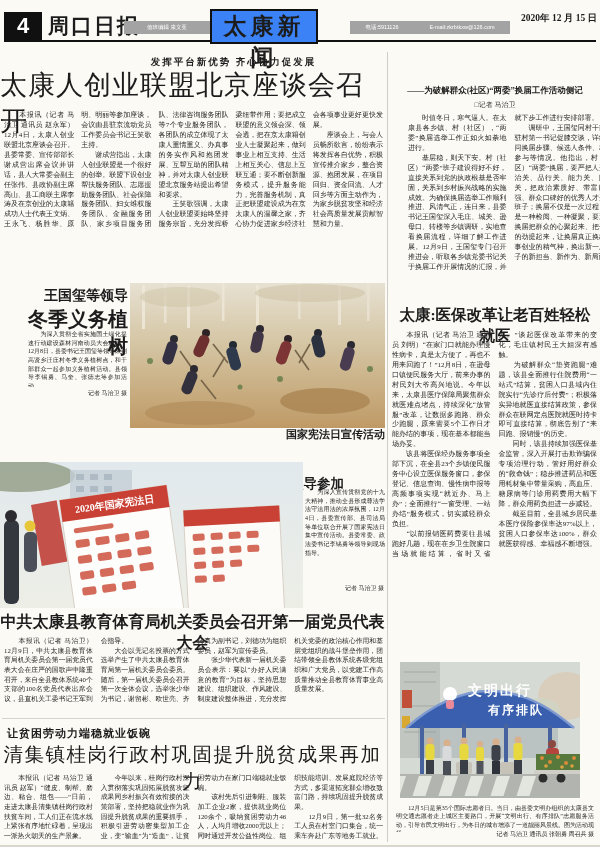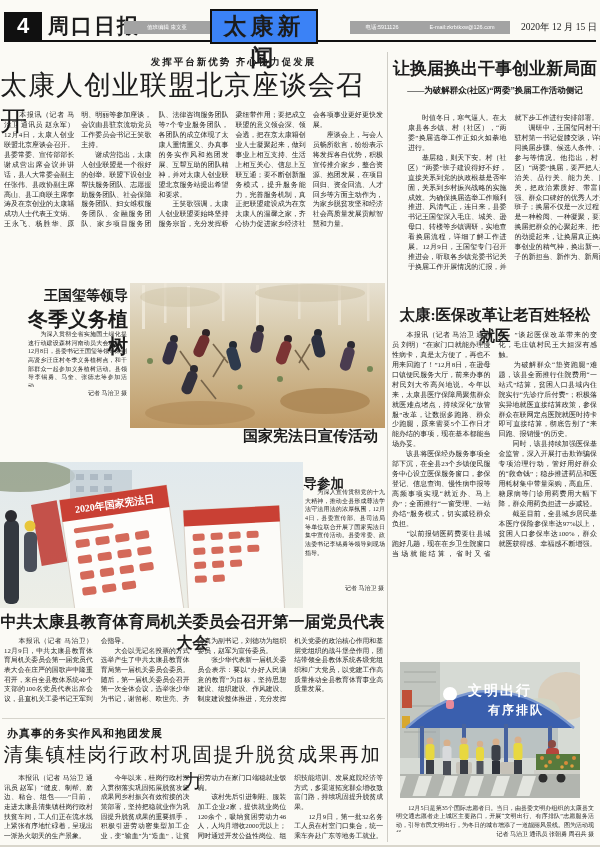--- a/index.html
+++ b/index.html
@@ -9,21 +9,21 @@
   .pageno{position:absolute;left:4px;top:12px;width:38px;height:28px;background:#101010;color:#fff;
           font:bold 22px/28px "Liberation Sans",sans-serif;text-align:center;}
   .papername{position:absolute;left:48px;top:12px;font-size:21px;font-weight:900;letter-spacing:2px;}
   .gbar{position:absolute;top:21px;height:13px;background:#a3a3a3;color:#fff;
         font:5.5px/13px "Liberation Sans",sans-serif;text-align:center;overflow:hidden;}
   .bar-left{left:124px;width:86px;}
   .bar-right{left:350px;width:160px;display:flex;justify-content:space-around;}
   .section-box{position:absolute;left:210px;top:9px;width:104px;height:31px;background:#3b82f6;
                border:2px solid #111;text-align:center;font-size:23px;font-weight:900;
                letter-spacing:4px;line-height:31px;z-index:2;}
-  .m-date{position:absolute;left:513px;top:21px;width:84px;font-size:9.5px;font-weight:normal;text-align:right;}
+  .m-date{position:absolute;left:513px;top:12px;width:84px;font-size:9.5px;font-weight:bold;text-align:right;}
   .black-rule{position:absolute;left:4px;top:40px;width:592px;height:2px;background:#111;}
   .vrule{position:absolute;left:387px;top:52px;width:1px;height:790px;background:#cfcdc6;}
   .hrule{position:absolute;left:2px;top:718px;width:383px;height:1px;background:#d6d4cc;}
   .bottom-edge{position:absolute;left:0;top:845px;width:600px;height:2px;background:#d9d6cc;}
   
   .kicker{position:absolute;text-align:center;font-weight:bold;}
   .k1{left:0;top:56px;width:385px;font-size:9.5px;letter-spacing:2px;margin-left:41px;}
   .h1{position:absolute;left:0;top:67px;width:385px;text-align:left;font-size:27px;
       font-weight:400;letter-spacing:1px;}
   .bodytxt{position:absolute;font-size:7px;line-height:1.42;text-align:justify;
@@ -41,21 +41,21 @@
   .pov-head{position:absolute;left:0;top:741px;width:385px;text-align:center;font-size:19.5px;
             font-weight:400;letter-spacing:1.5px;}
   .pov-body{left:4px;top:773px;width:379px;height:71px;column-count:4;column-gap:8px;font-size:6.8px;}
   
   .capline{font-weight:900;text-align:right;}
   .cap1-t1{position:absolute;left:26px;top:287px;width:102px;font-size:14px;}
   .cap1-t2{position:absolute;left:26px;top:306px;width:102px;font-size:20px;}
   .cap1-text{left:28px;top:330px;width:99px;height:57px;font-size:6px;line-height:1.45;}
   .cap1-credit{position:absolute;left:28px;top:389px;width:99px;font-size:6px;text-align:right;}
   .cap2-t1{position:absolute;left:236px;top:430px;width:149px;font-size:13.5px;text-align:left;margin-top:45px;}
-  .cap2-t2{position:absolute;left:236px;top:427px;width:149px;font-size:15px;text-align:center;}
+  .cap2-t2{position:absolute;left:236px;top:427px;width:149px;font-size:11px;text-align:right;}
   .cap2-text{left:305px;top:488px;width:80px;height:92px;font-size:6px;line-height:1.45;}
   .cap2-credit{position:absolute;left:305px;top:584px;width:79px;font-size:6px;text-align:right;}
   .cap3-text{left:396px;top:804px;width:198px;height:28px;font-size:6px;line-height:1.4;}
   .cap3-credit{position:absolute;left:396px;top:830px;width:198px;font-size:6px;text-align:right;}
   .dots{position:absolute;left:396px;top:839px;width:198px;text-align:center;}
   
   .photo{position:absolute;overflow:hidden;}
   .ph1{left:130px;top:283px;width:255px;height:145px;}
   .ph2{left:0;top:462px;width:303px;height:146px;}
   .ph3{left:400px;top:662px;width:180px;height:152px;}
@@ -241,29 +241,29 @@
       </g>
     </svg>
   </div>
 
   <div class="edu-head">中共太康县教育体育局机关委员会召开第一届党员代表大会</div>
   <div class="bodytxt edu-body">　　本报讯（记者 马治卫）12月9日，中共太康县教育体育局机关委员会第一届党员代表大会在庄严的国歌声中隆重召开，来自全县教体系统40个支部的100名党员代表出席会议，县直机关工委书记王军到会指导。
 　　大会以无记名投票的方式选举产生了中共太康县教育体育局第一届机关委员会委员。随后，第一届机关委员会召开第一次全体会议，选举张少华为书记，谢留彬、欧世亮、齐传真为副书记，刘德功为组织委员，赵军为宣传委员。
 　　张少华代表新一届机关委员会表示：要以“办好人民满意的教育”为目标，坚持思想建设、组织建设、作风建设、制度建设整体推进，充分发挥机关党委的政治核心作用和基层党组织的战斗堡垒作用，团结带领全县教体系统各级党组织和广大党员，以党建工作高质量推动全县教育体育事业高质量发展。
 　　最后，大会在庄严的《国际歌》声中胜利闭幕。</div>
 
-  <div class="pov-kick">办真事的务实作风和抱团发展</div>
+  <div class="pov-kick">让贫困劳动力端稳就业饭碗</div>
   <div class="pov-head">清集镇桂岗行政村巩固提升脱贫成果再加力</div>
   <div class="bodytxt pov-body">　　本报讯（记者 马治卫 通讯员 赵军）“缝皮、制帮、磨边、粘合、组包——”日前，走进太康县清集镇桂岗行政村扶贫车间，工人们正在流水线上紧张有序地忙碌着，呈现出一派热火朝天的生产景象。
 　　今年以来，桂岗行政村深入贯彻落实巩固拓展脱贫攻坚成果同乡村振兴有效衔接的决策部署，坚持把稳就业作为巩固提升脱贫成果的重要抓手，积极引进劳动密集型加工企业，变“输血”为“造血”，让贫困劳动力在家门口端稳就业饭碗。
 　　该村先后引进制鞋、服装加工企业2家，提供就业岗位120余个，吸纳贫困劳动力46人，人均月增收2000元以上；同时通过开发公益性岗位、组织技能培训、发展庭院经济等方式，多渠道拓宽群众增收致富门路，持续巩固提升脱贫成果。
 　　12月9日，第一批32名务工人员在村室门口集合，统一乘车奔赴广东等地务工就业。</div>
 
-  <div class="r1-head">让换届换出干事创业新局面</div>
   <div class="r1-sub">——为破解群众(社区)“两委”换届工作活动侧记</div>
+  <div class="r1-by">□记者 马治卫</div>
   <div class="bodytxt r1-body">　　时值冬日，寒气逼人。在太康县各乡镇、村（社区），“两委”换届选举工作正如火如荼地进行。
 　　基层稳，则天下安。村（社区）“两委”班子建设得好不好，直接关系到党的执政根基是否牢固，关系到乡村振兴战略的实施成效。为确保换届选举工作顺利推进、风清气正，连日来，县委书记王国玺深入毛庄、城关、逊母口、转楼等乡镇调研，实地查看换届流程，详细了解工作进展。12月9日，王国玺专门召开推进会，听取各乡镇党委书记关于换届工作开展情况的汇报，并就下步工作进行安排部署。
 　　调研中，王国玺同村干部、驻村第一书记促膝交谈，详细询问换届步骤、候选人条件、村民参与等情况。他指出，村（社区）“两委”换届，要严把人选政治关、品行关、能力关、廉洁关，把政治素质好、带富能力强、群众口碑好的优秀人才选进班子；换届不仅是一次过程，更是一种检阅、一种凝聚，要通过换届把群众的心聚起来、把干事的劲提起来，让换届真正换出干事创业的精气神，换出新一届班子的新担当、新作为、新局面。</div>
 
   <div class="r2-head">太康:医保改革让老百姓轻松就医</div>
   <div class="bodytxt r2-body">　　本报讯（记者 马治卫 通讯员 刘明）“在家门口就能办理慢性病卡，真是太方便了，再也不用来回跑了！”12月8日，在逊母口镇便民服务大厅，前来办事的村民刘大爷高兴地说。今年以来，太康县医疗保障局聚焦群众就医难点堵点，持续深化“放管服”改革，让数据多跑路、群众少跑腿，原来需要5个工作日才能办结的事项，现在基本都能当场办妥。
 　　该县将医保经办服务事项全部下沉，在全县23个乡镇便民服务中心设立医保服务窗口，参保登记、信息查询、慢性病申报等高频事项实现“就近办、马上办”；全面推行“一窗受理、一站办结”服务模式，切实减轻群众负担。
 　　“以前报销医药费要往县城跑好几趟，现在在乡卫生院窗口当场就能结算，省时又省力。”谈起医保改革带来的变化，毛庄镇村民王大姐深有感触。
 　　为破解群众“垫资跑腿”难题，该县全面推行住院费用“一站式”结算，贫困人口县域内住院实行“先诊疗后付费”；积极落实异地就医直接结算政策，参保群众在联网定点医院就医时持卡即可直接结算，彻底告别了“来回跑、报销慢”的历史。
 　　同时，该县持续加强医保基金监管，深入开展打击欺诈骗保专项治理行动，管好用好群众的“救命钱”；稳步推进药品和医用耗材集中带量采购，高血压、糖尿病等门诊用药费用大幅下降，群众用药负担进一步减轻。

